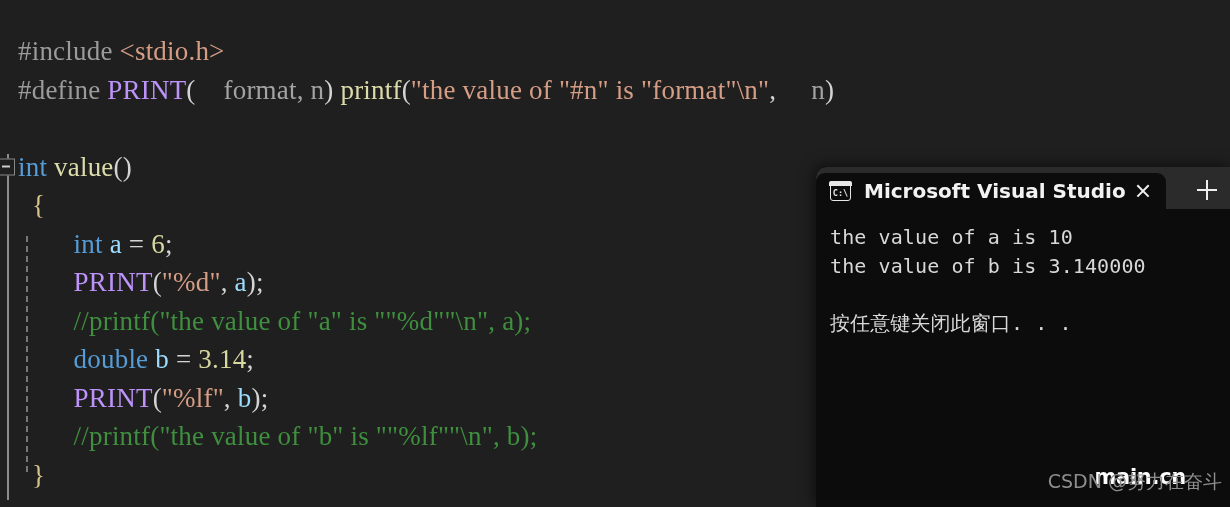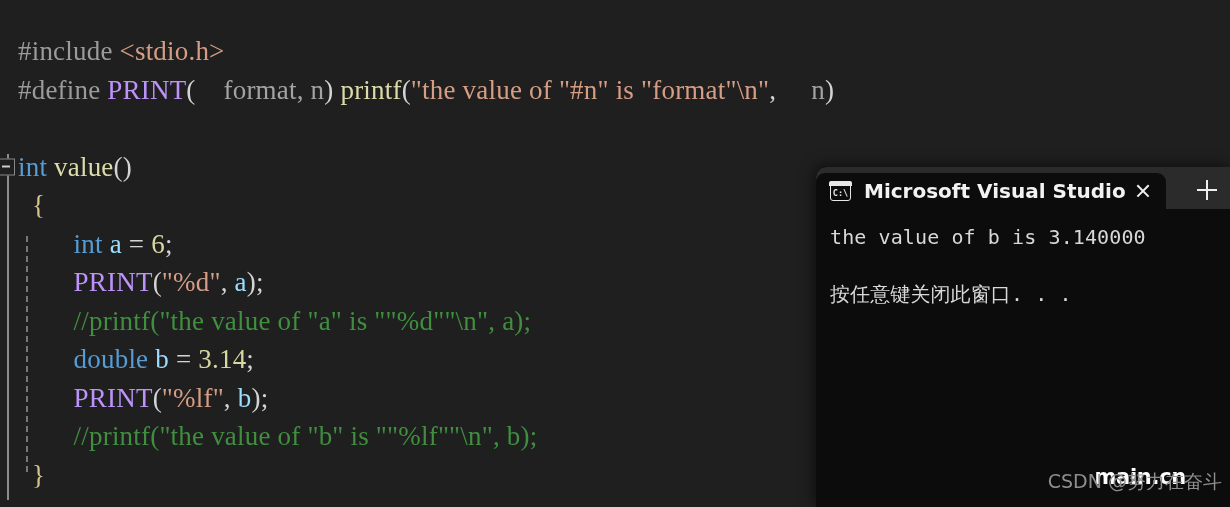--- a/index.html
+++ b/index.html
@@ -278,20 +278,21 @@
   <div class="titlebar">
     <div class="tab">
       <span class="tab-icon"></span>
       <span class="tab-title">Microsoft Visual Studio</span>
       <span class="tab-close"></span>
     </div>
     <span class="tab-new"></span>
   </div>
 
   <div class="console-body">
+      <div class="con-line">the value of a is 10</div>
       <div class="con-line">the value of b is 3.140000</div>
       <div class="con-gap"></div>
       <div class="con-line">按任意键关闭此窗口. . .</div>
       <div class="site-mark">main.cn</div>
       <div class="csdn-mark">CSDN @努力在奋斗</div>
     </div>
 
 </div>
 
 </body></html>

